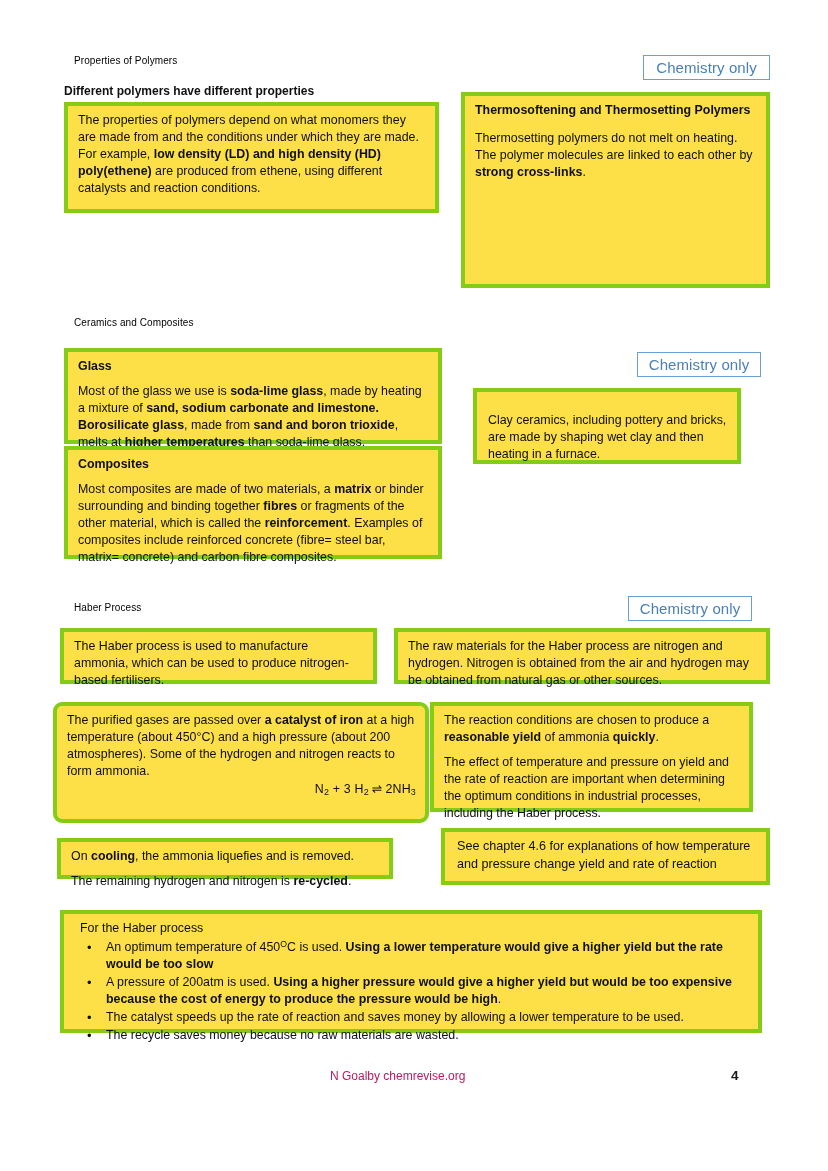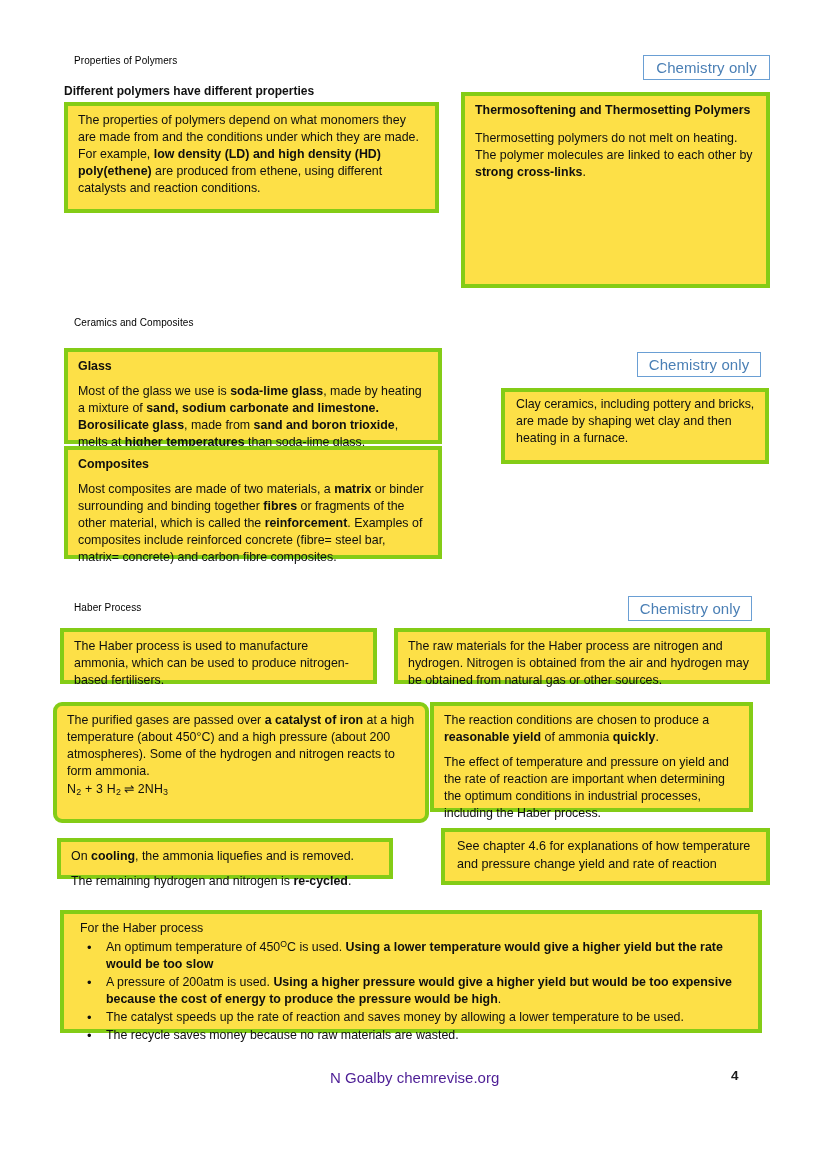--- a/index.html
+++ b/index.html
@@ -95,22 +95,22 @@
   ul.bullets li .dot {
     position: absolute;
     left: 11px;
     top: 0;
     font-size: 13px;
     line-height: inherit;
   }
 
   
   .footer-text {
-    font-size: 15px;
-    color: #4c1d95;
+    font-size: 12px;
+    color: #be185d;
   }
   .footer-page {
     font-size: 13.5px;
     font-weight: bold;
     color: #1a1a1a;
   }
 </style>
 </head>
 <body>
 
@@ -152,41 +152,41 @@
     <p class="tight">
         <span class="box-title">Composites</span>
       </p>
     <p class="tight">
       <span>Most composites are made of two materials, a </span><b>matrix</b><span> or binder surrounding and binding together </span><b>fibres</b><span> or fragments of the other material, which is called the </span><b>reinforcement</b><span>. Examples of composites include reinforced concrete (fibre= steel bar, matrix= concrete) and carbon fibre composites.</span>
     </p>
   </div>
 
   <div class="abs badge" style="left:637px; top:352px; width:124px; height:25px;">Chemistry only</div>
 
-  <div class="abs box" style="left:473px; top:388px; width:268px; height:76px; padding-top:4px; padding-left:11px;margin-left:28px;">
+  <div class="abs box" style="left:473px; top:388px; width:268px; height:76px; padding-top:20px; padding-left:11px;">
     <p class="tight">Clay ceramics, including pottery and bricks, are made by shaping wet clay and then heating in a furnace.</p>
   </div>
 
   <div class="abs section-heading" style="left:74px; top:602px;">Haber Process</div>
 
   <div class="abs badge" style="left:628px; top:596px; width:124px; height:25px;">Chemistry only</div>
 
   <div class="abs box" style="left:60px; top:628px; width:317px; height:56px;">
     <p class="tight">The Haber process is used to manufacture ammonia, which can be used to produce nitrogen-based fertilisers.</p>
   </div>
 
   <div class="abs box" style="left:394px; top:628px; width:376px; height:56px;">
     <p class="tight">The raw materials for the Haber process are nitrogen and hydrogen. Nitrogen is obtained from the air and hydrogen may be obtained from natural gas or other sources.</p>
   </div>
 
   <div class="abs box" style="left:53px; top:702px; width:376px; height:121px;border-radius:9px;">
     <p class="tight">
       <span>The purified gases are passed over </span><b>a catalyst of iron</b><span> at a high temperature (about 450°C) and a high pressure (about 200 atmospheres). Some of the hydrogen and nitrogen reacts to form ammonia.</span>
     </p>
-    <p class="tight eq" style="margin-top:1px;">
+    <p class="tight eq" style="margin-top:1px;text-align:right;">
       <span>N</span><sub>2</sub><span> + 3 H</span><sub>2</sub><span class="arrow">⇌</span><span>2NH</span><sub>3</sub>
     </p>
   </div>
 
   <div class="abs box" style="left:430px; top:702px; width:323px; height:110px;">
     <p class="tight">
       <span>The reaction conditions are chosen to produce a </span><b>reasonable yield</b><span> of ammonia </span><b>quickly</b><span>.</span>
     </p>
     <p class="tight">The effect of temperature and pressure on yield and the rate of reaction are important when determining the optimum conditions in industrial processes, including the Haber process.</p>
   </div>

